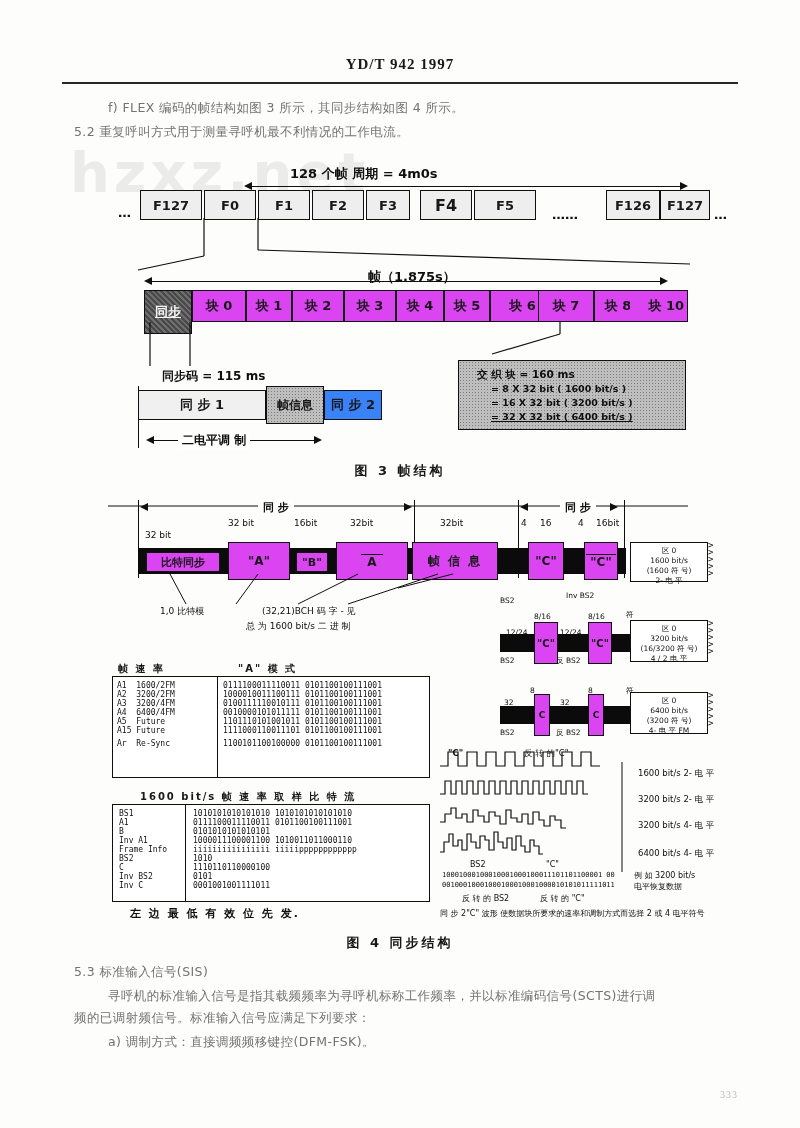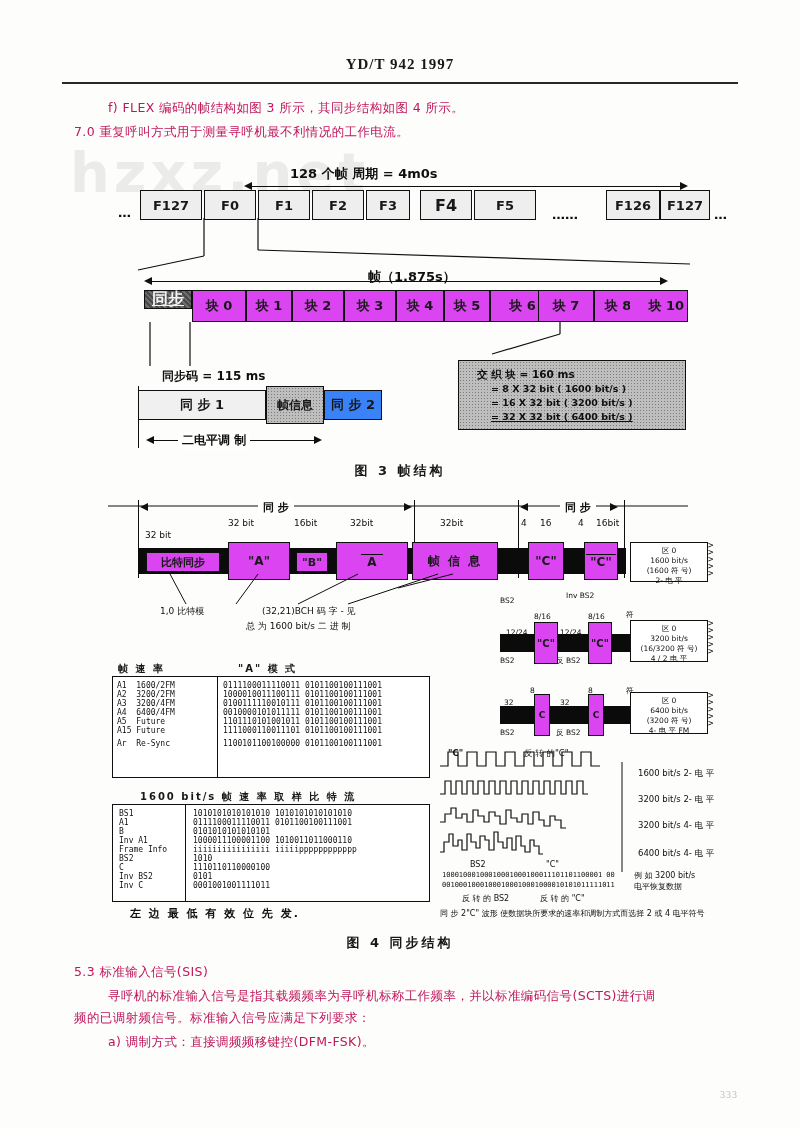--- a/index.html
+++ b/index.html
@@ -32,21 +32,21 @@
   }
   .hdr-rule{
     position:absolute;top:82px;left:62px;width:676px;height:2px;
     background:#2a2a2a;
   }
 
   
   .ptext{
     position:absolute;
     font-family:"DejaVu Sans","Liberation Sans",sans-serif;
-    font-size:12.5px;line-height:20px;color:#be185d;
+    font-size:12.5px;line-height:20px;color:#737373;
     letter-spacing:0.4px;
   }
 
   
   .dg{position:absolute;}
   .box{
     position:absolute;border:1.4px solid #111;background:#ececec;
     box-sizing:border-box;
     display:flex;align-items:center;justify-content:center;
     font-size:11.5px;font-weight:bold;
@@ -117,21 +117,21 @@
 <body>
 
 <div class="page">
 
   <div class="watermark">hzxz.net</div>
 
   <div class="hdr">YD/T 942    1997</div>
   <div class="hdr-rule"></div>
 
   <div class="ptext" style="left:108px;top:98px;">f) FLEX 编码的帧结构如图 3 所示，其同步结构如图 4 所示。</div>
-  <div class="ptext" style="left:74px;top:122px;">7.0   重复呼叫方式用于测量寻呼机最不利情况的工作电流。</div>
+  <div class="ptext" style="left:74px;top:122px;">5.2   重复呼叫方式用于测量寻呼机最不利情况的工作电流。</div>
 
   <div class="dg">
 
     <div class="lbl" style="left:290px;top:165px;font-size:13px;">128 个帧 周期 = 4m0s</div>
     <div class="hline" style="left:246px;top:186px;width:440px;"></div>
     <div class="arrowL" style="left:244px;top:182px;"></div>
     <div class="arrowR" style="left:680px;top:182px;"></div>
 
     <div class="lbl" style="left:118px;top:205px;font-size:13px;">…</div>
     <div class="box" style="left:140px;top:190px;width:62px;height:30px;font-size:13px;">F127</div>
@@ -151,21 +151,21 @@
       <line x1="204" y1="38" x2="138" y2="52" stroke="#111" stroke-width="1.2"></line>
       <line x1="258" y1="0" x2="258" y2="32" stroke="#111" stroke-width="1.2"></line>
       <line x1="258" y1="32" x2="690" y2="46" stroke="#111" stroke-width="1.2"></line>
     </svg>
 
     <div class="lbl" style="left:368px;top:268px;font-size:13px;">帧（1.875s）</div>
     <div class="hline" style="left:146px;top:281px;width:520px;"></div>
     <div class="arrowL" style="left:144px;top:277px;"></div>
     <div class="arrowR" style="left:660px;top:277px;"></div>
 
-    <div class="box dark" style="left:144px;top:290px;width:48px;height:19px;font-size:16px;text-decoration:underline;">同步</div>
+    <div class="box dark" style="left:144px;top:290px;width:48px;height:44px;font-size:13px;text-decoration:underline;">同步</div>
     <div class="box white" style="left:192px;top:290px;width:54px;height:32px;font-size:13px;">块 0</div>
     <div class="box white" style="left:246px;top:290px;width:46px;height:32px;font-size:13px;">块 1</div>
     <div class="box white" style="left:292px;top:290px;width:52px;height:32px;font-size:13px;">块 2</div>
     <div class="box white" style="left:344px;top:290px;width:52px;height:32px;font-size:13px;">块 3</div>
     <div class="box white" style="left:396px;top:290px;width:48px;height:32px;font-size:13px;">块 4</div>
     <div class="box white" style="left:444px;top:290px;width:46px;height:32px;font-size:13px;">块 5</div>
     <div class="box white" style="left:490px;top:290px;width:65px;height:32px;font-size:13px;">块 6</div>
     <div class="box white" style="left:538px;top:290px;width:56px;height:32px;font-size:13px;">块 7</div>
     <div class="box white" style="left:594px;top:290px;width:48px;height:32px;font-size:13px;">块 8</div>
     <div class="box white" style="left:642px;top:290px;width:46px;height:32px;font-size:13px;">块 9</div>

